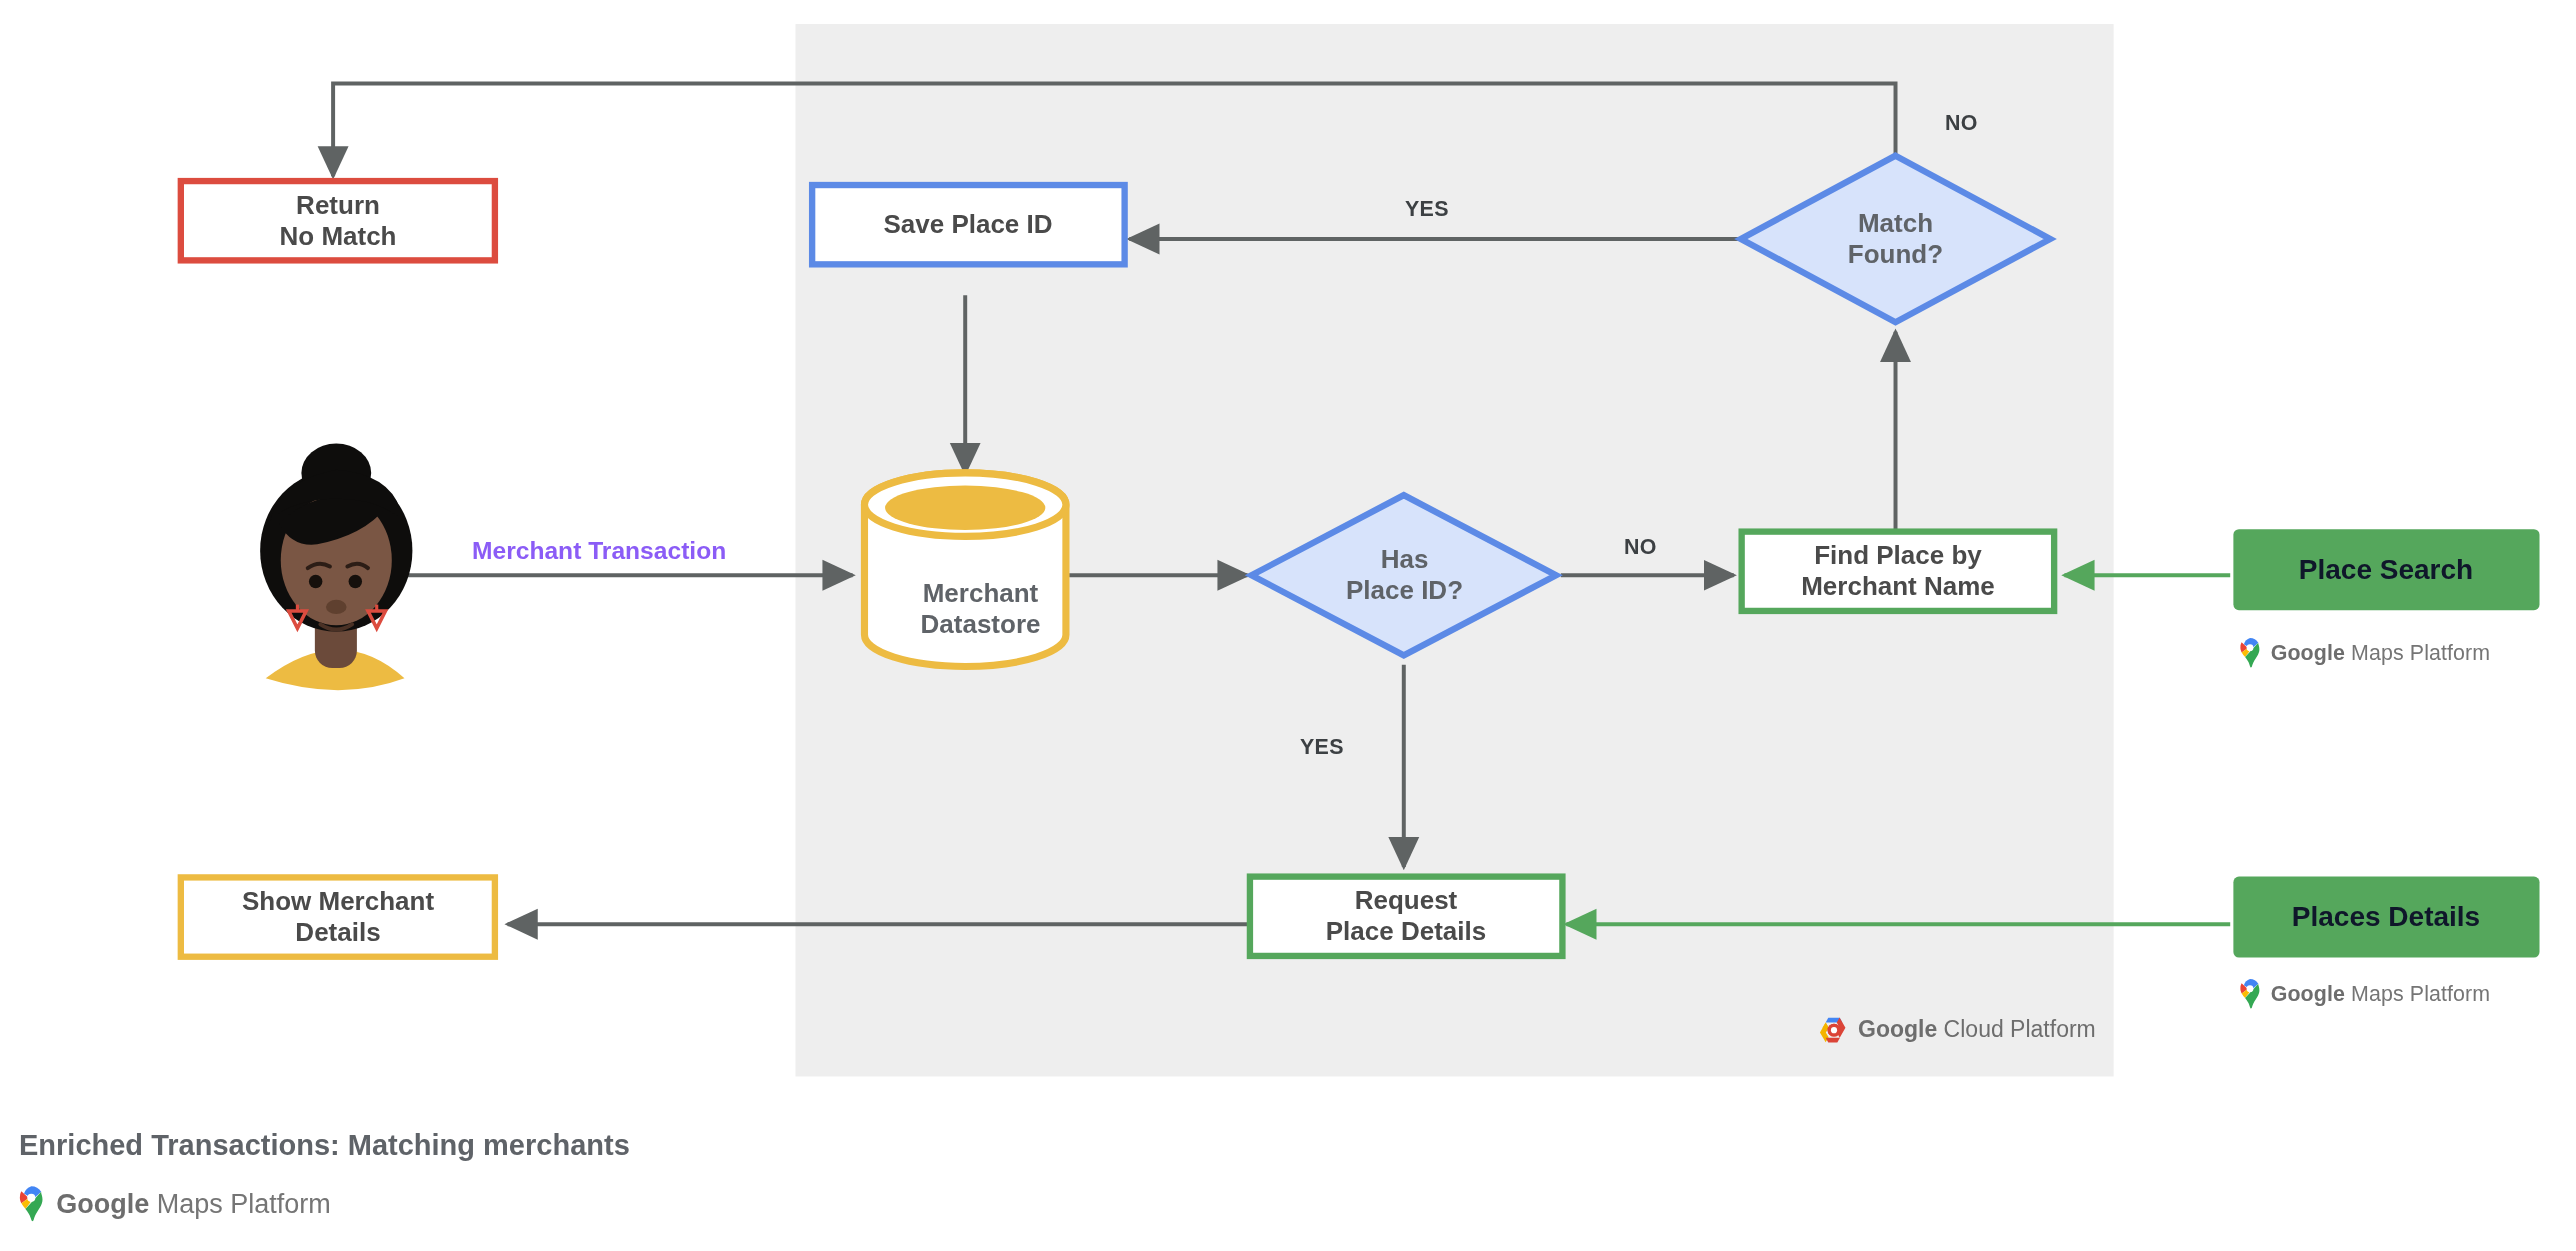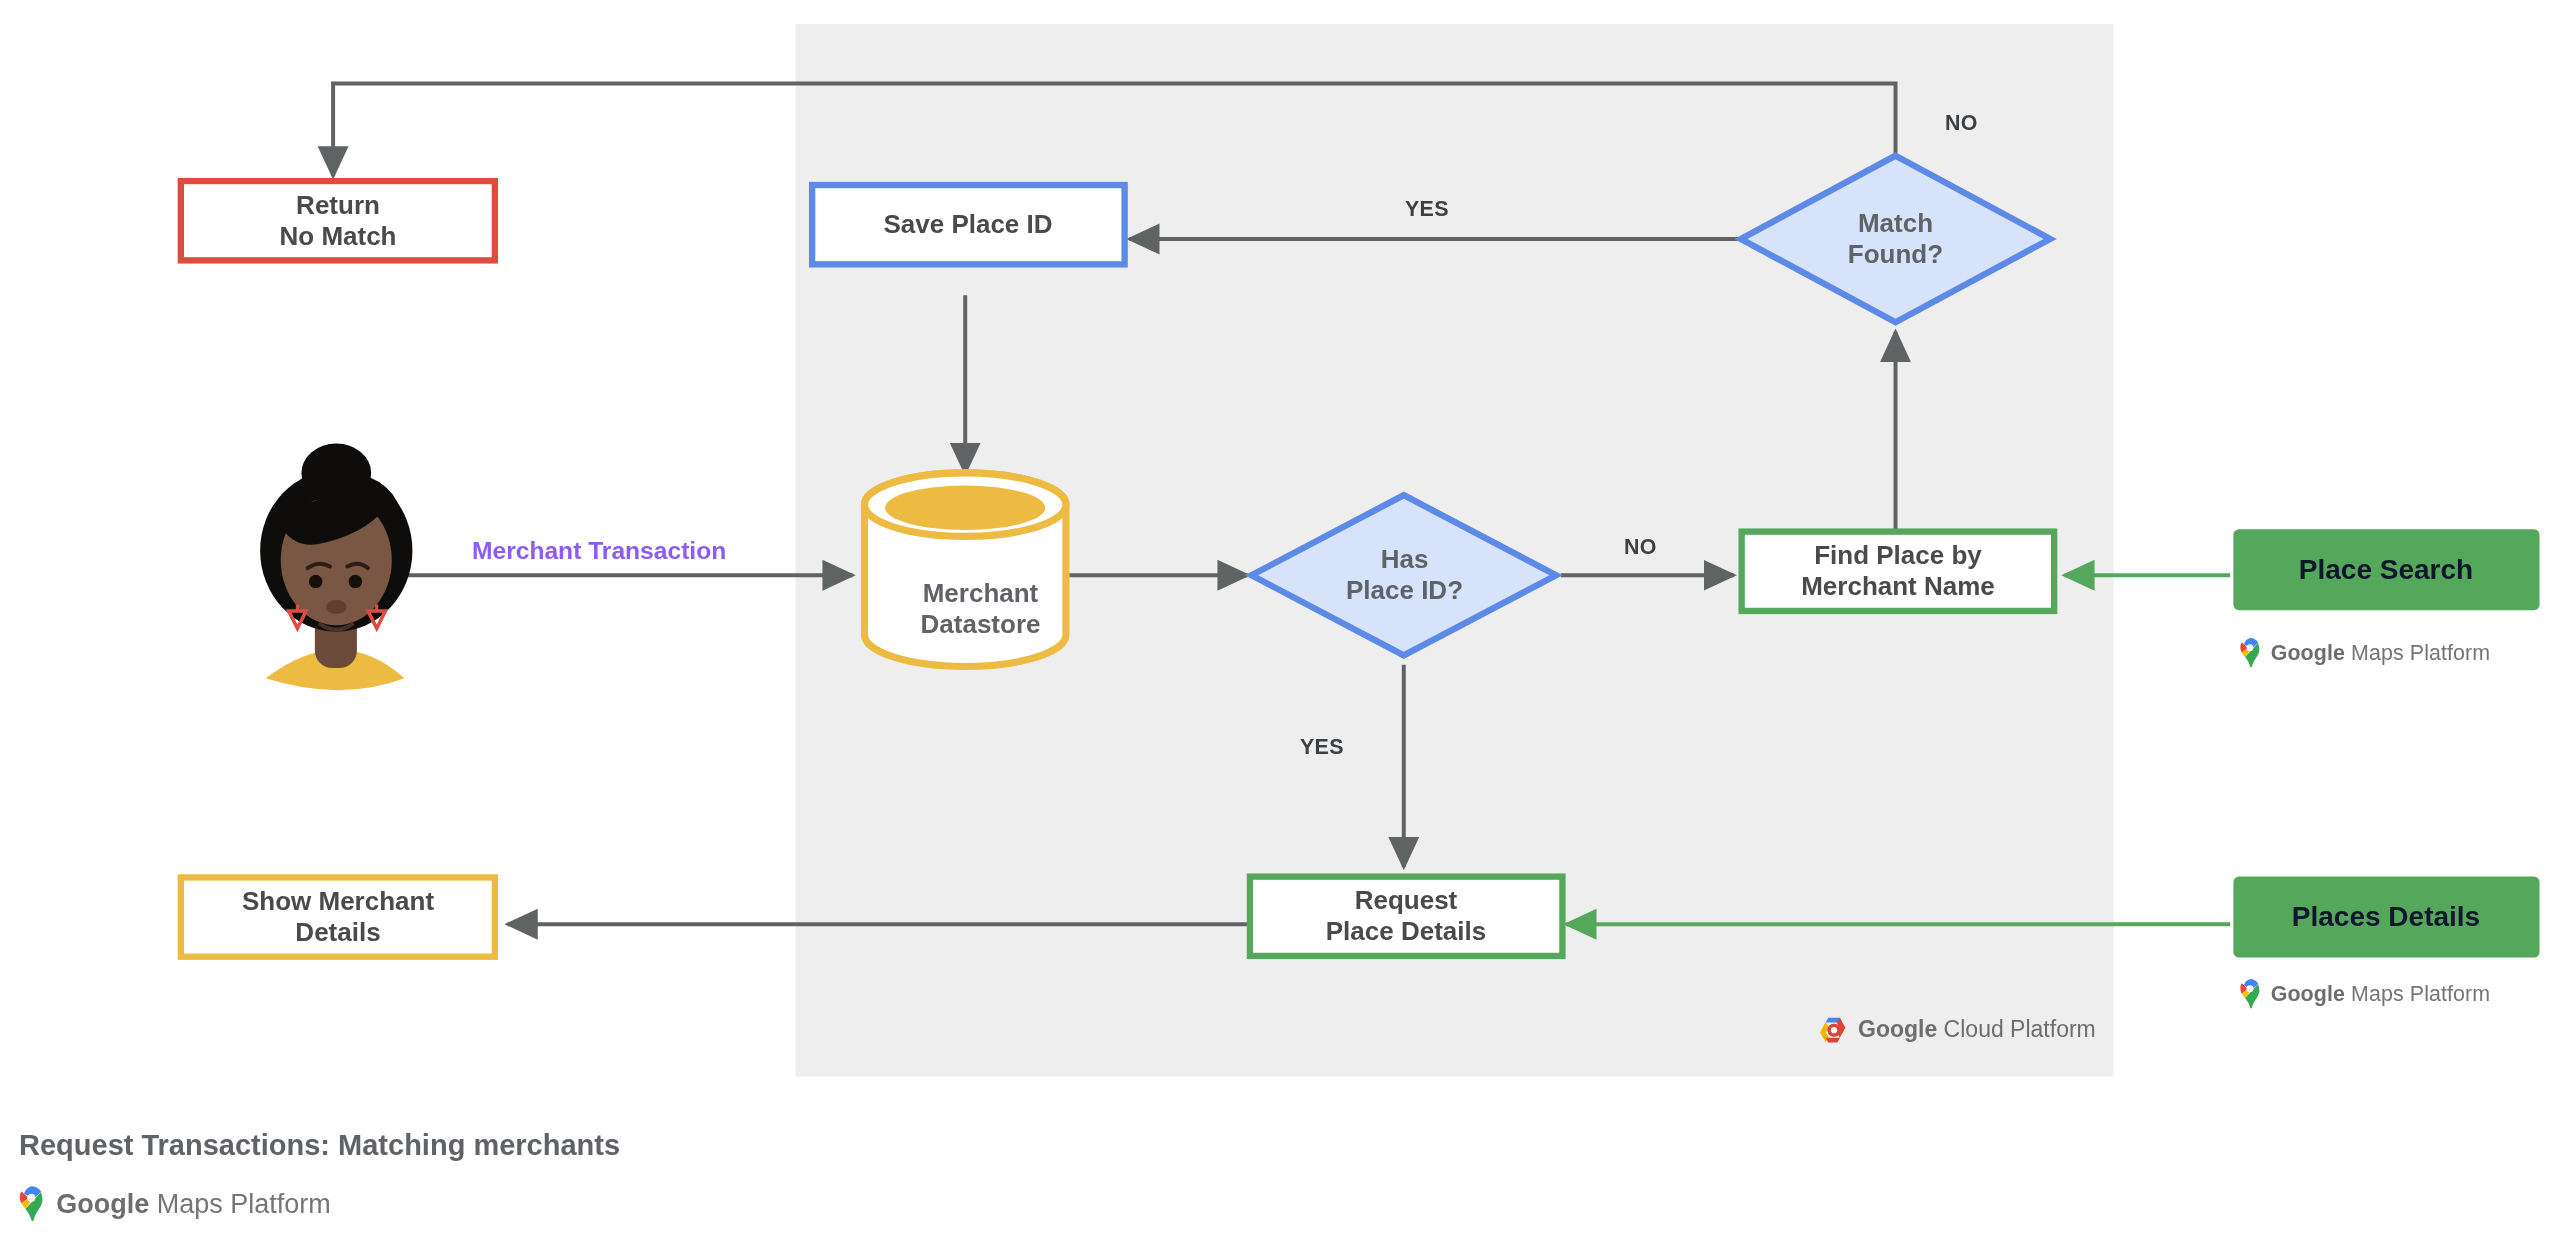--- a/index.html
+++ b/index.html
@@ -205,21 +205,21 @@
       <path d="M6 19.1h12l-2.2 3.9H8.2z" fill="#DB4437"></path>
       <path d="M3.4 10.7l2.6 -4.4 2.4 4.2 -2.4 4.2z" fill="#F4B400"></path>
       <circle cx="13" cy="12.7" r="5.4" fill="#DB4437"></circle>
       <circle cx="13" cy="12.7" r="5.4" fill="none"></circle>
       <path d="M13 7.3a5.4 5.4 0 0 1 0 10.8 5.4 5.4 0 0 1 0-10.8z" fill="#DB4437"></path>
       <circle cx="13" cy="12.7" r="2.6" fill="#ffffff"></circle>
     </svg>
     <span class="gtext"><b>Google</b><span> Cloud Platform</span></span>
   </div>
 
-  <div class="caption" style="left:19px;top:1129px;">Request Transactions: Matching merchants</div>
+  <div class="caption" style="left:19px;top:1129px;">Enriched Transactions: Matching merchants</div>
 
   <div class="footer-lockup" style="left:17.4px;top:1186px;">
     <svg width="28.6" height="36" viewBox="0 0 24 30">
       <path d="M12 0a9.6 9.6 0 0 1 8.3 4.8L13.4 11 5.9 6.2A9.6 9.6 0 0 1 12 0z" fill="#4285F4"></path>
       <path d="M3.6 4.2A9.6 9.6 0 0 0 2.4 9.6c0 2 .5 3.3 1.3 4.8l6.1-4.4-6.2-5.8z" fill="#EA4335"></path>
       <path d="M3.7 14.4c.9 1.7 2.3 3.2 3.4 4.7l4.2-5.6-1.5-3.5-6.1 4.4z" fill="#FBBC04"></path>
       <path d="M20.3 4.8L7.1 19.1c.9 1.2 2 2.7 2.9 4.2 1.1 1.9 1.4 3.1 2 4.9.3.9.6 1.2 1 1.2.5 0 .8-.5 1-1.2.5-1.7.9-3 1.9-4.8 1.6-3 5.5-7.5 5.5-12 0-2.5-.8-4.4-1.1-5.6z" fill="#34A853"></path>
       <circle cx="12" cy="9.7" r="3.4" fill="#ffffff"></circle>
     </svg>
     <span class="gtext"><b>Google</b><span> Maps Platform</span></span>

